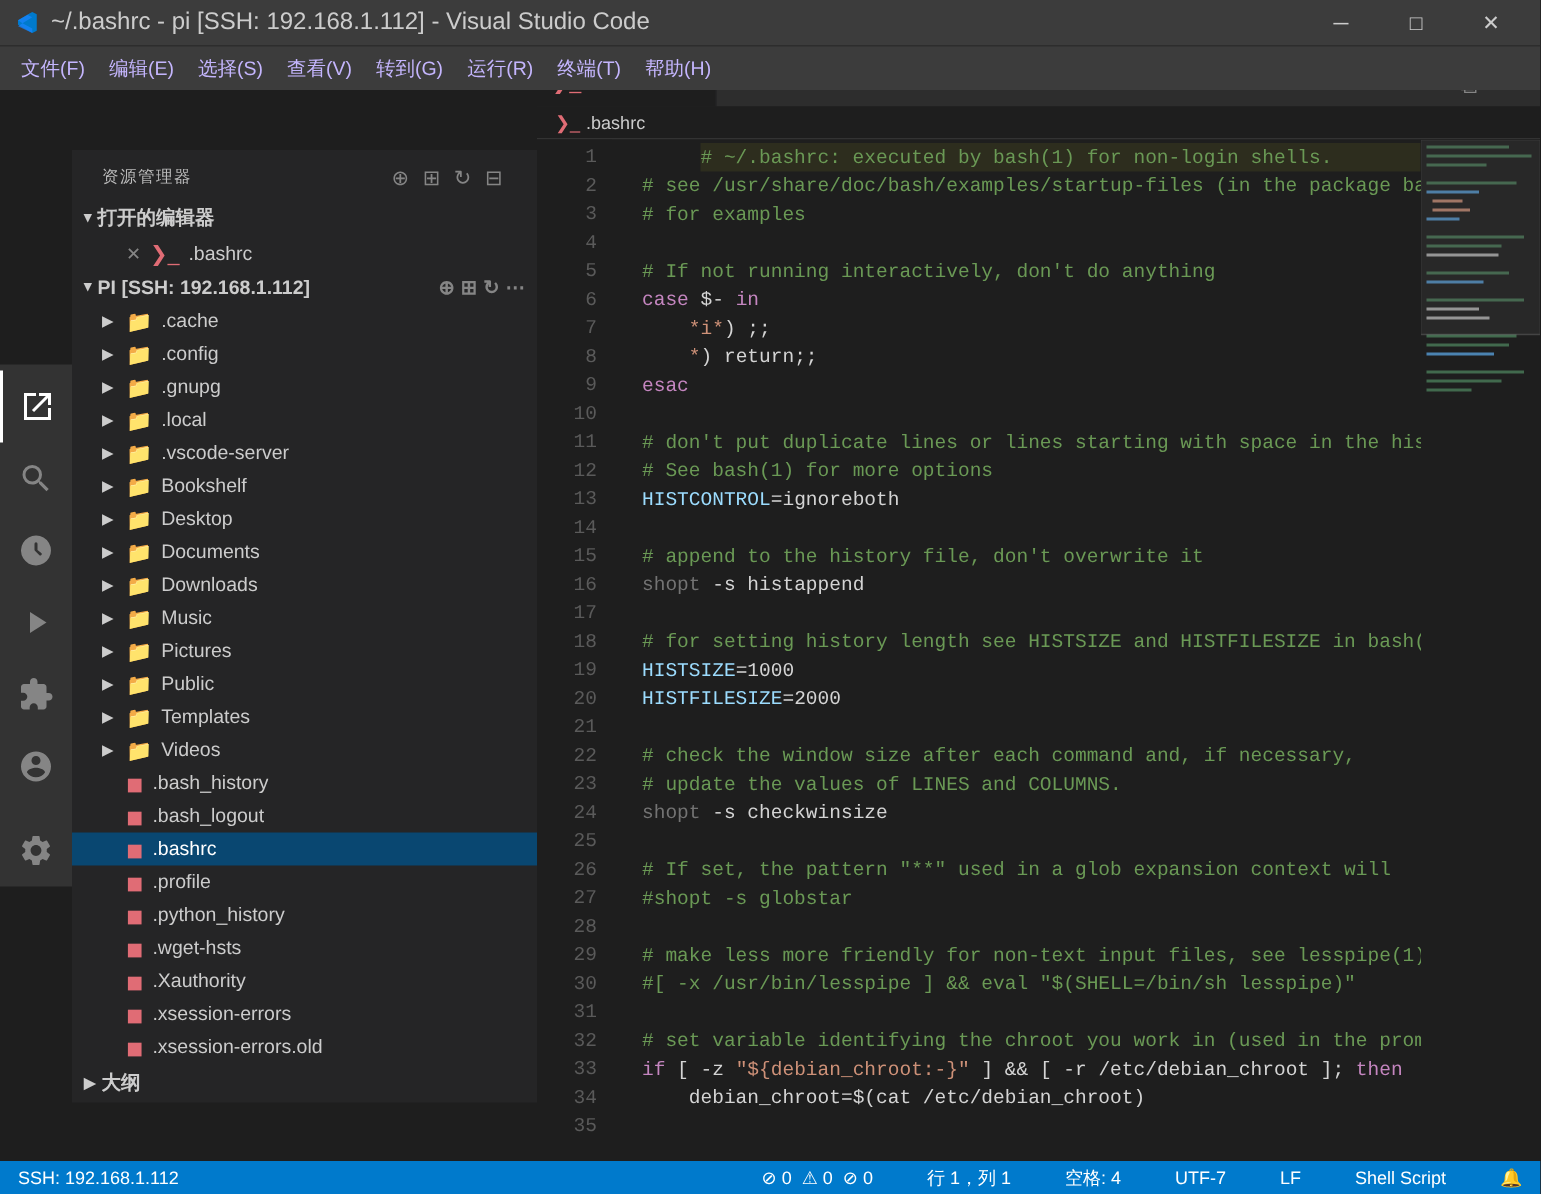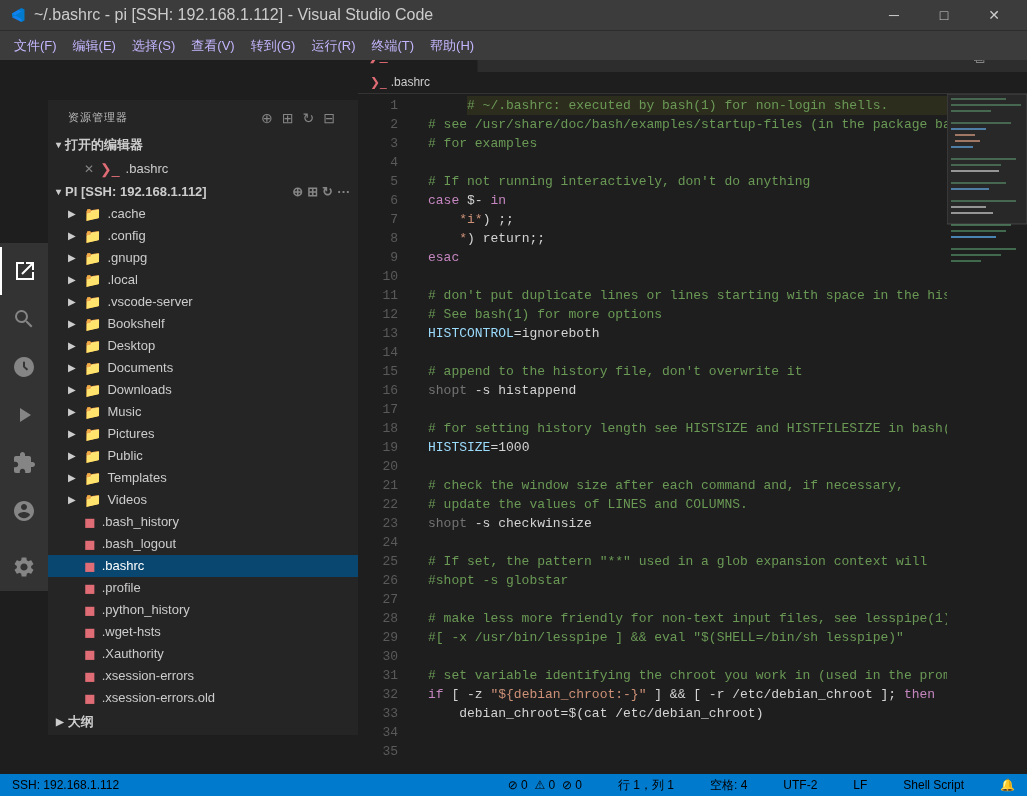--- a/index.html
+++ b/index.html
@@ -296,21 +296,21 @@
       position: relative;
     }
     
     #statusbar {
       height: 22px;
       background: #007acc;
       display: flex;
       align-items: center;
       padding: 0 8px;
       font-size: 12px;
-      color: #000000;
+      color: #ffffff;
       flex-shrink: 0;
       gap: 12px;
     }
     #statusbar .status-left { display: flex; align-items: center; gap: 8px; }
     #statusbar .status-right { display: flex; align-items: center; gap: 28px; margin-left: auto; }
     #statusbar .status-item { cursor: pointer; padding: 0 4px; }
     .outline-section {
       padding: 4px 8px;
       font-size: 13px;
       font-weight: bold;
@@ -615,20 +615,21 @@
         <div class="code-line"> </div>
         <div class="code-line"><span class="c-comment"># don't put duplicate lines or lines starting with space in the histor</span></div>
         <div class="code-line"><span class="c-comment"># See bash(1) for more options</span></div>
         <div class="code-line"><span class="c-variable">HISTCONTROL</span><span class="c-normal">=ignoreboth</span></div>
         <div class="code-line"> </div>
         <div class="code-line"><span class="c-comment"># append to the history file, don't overwrite it</span></div>
         <div class="code-line"><span class="c-command">shopt</span><span class="c-normal"> -s histappend</span></div>
         <div class="code-line"> </div>
         <div class="code-line"><span class="c-comment"># for setting history length see HISTSIZE and HISTFILESIZE in bash(1)</span></div>
         <div class="code-line"><span class="c-variable">HISTSIZE</span><span class="c-normal">=1000</span></div>
+        <div class="code-line"><span class="c-variable">HISTFILESIZE</span><span class="c-normal">=2000</span></div>
         <div class="code-line"> </div>
         <div class="code-line"><span class="c-comment"># check the window size after each command and, if necessary,</span></div>
         <div class="code-line"><span class="c-comment"># update the values of LINES and COLUMNS.</span></div>
         <div class="code-line"><span class="c-command">shopt</span><span class="c-normal"> -s checkwinsize</span></div>
         <div class="code-line"> </div>
         <div class="code-line"><span class="c-comment"># If set, the pattern "**" used in a glob expansion context will</span></div>
         <div class="code-line"><span class="c-comment">#shopt -s globstar</span></div>
         <div class="code-line"> </div>
         <div class="code-line"><span class="c-comment"># make less more friendly for non-text input files, see lesspipe(1)</span></div>
         <div class="code-line"><span class="c-comment">#[ -x /usr/bin/lesspipe ] &amp;&amp; eval "$(SHELL=/bin/sh lesspipe)"</span></div>
@@ -673,18 +674,18 @@
 </div>
 
 <div id="statusbar">
   <div class="status-left">
     <span class="status-item">SSH: 192.168.1.112</span>
   </div>
   <div class="status-right">
     <span class="status-item">⊘ 0 &nbsp;⚠ 0 &nbsp;⊘ 0</span>
     <span class="status-item">行 1，列 1</span>
     <span class="status-item">空格: 4</span>
-    <span class="status-item">UTF-2</span>
+    <span class="status-item">UTF-7</span>
     <span class="status-item">LF</span>
     <span class="status-item">Shell Script</span>
     <span class="status-item">🔔</span>
   </div>
 </div>
 
 </body></html>

